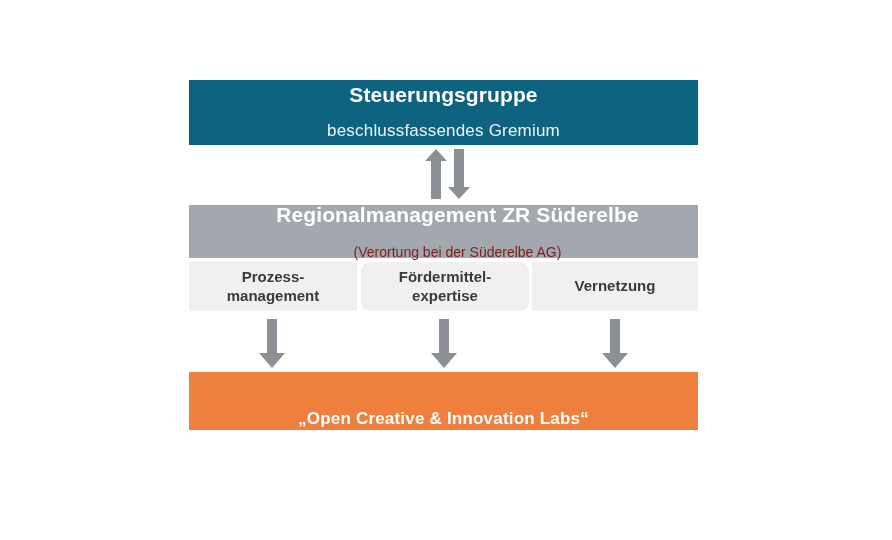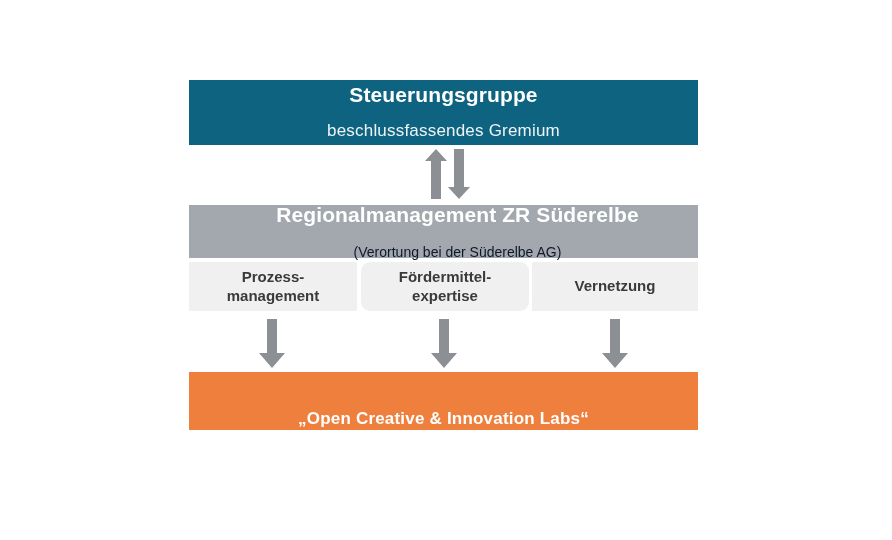--- a/index.html
+++ b/index.html
@@ -62,21 +62,21 @@
     padding-left: 28px;
   }
   .box-regional .title {
     color: #ffffff;
     font-size: 21px;
     font-weight: bold;
     line-height: 1.1;
     letter-spacing: 0.1px;
   }
   .box-regional .subtitle {
-    color: #0f172a;
+    color: #7f1d1d;
     font-size: 14px;
     font-weight: 400;
     line-height: 1.2;
     margin-top: 18px;
   }
 
   
   .subbox {
     position: absolute;
     top: 262px;

